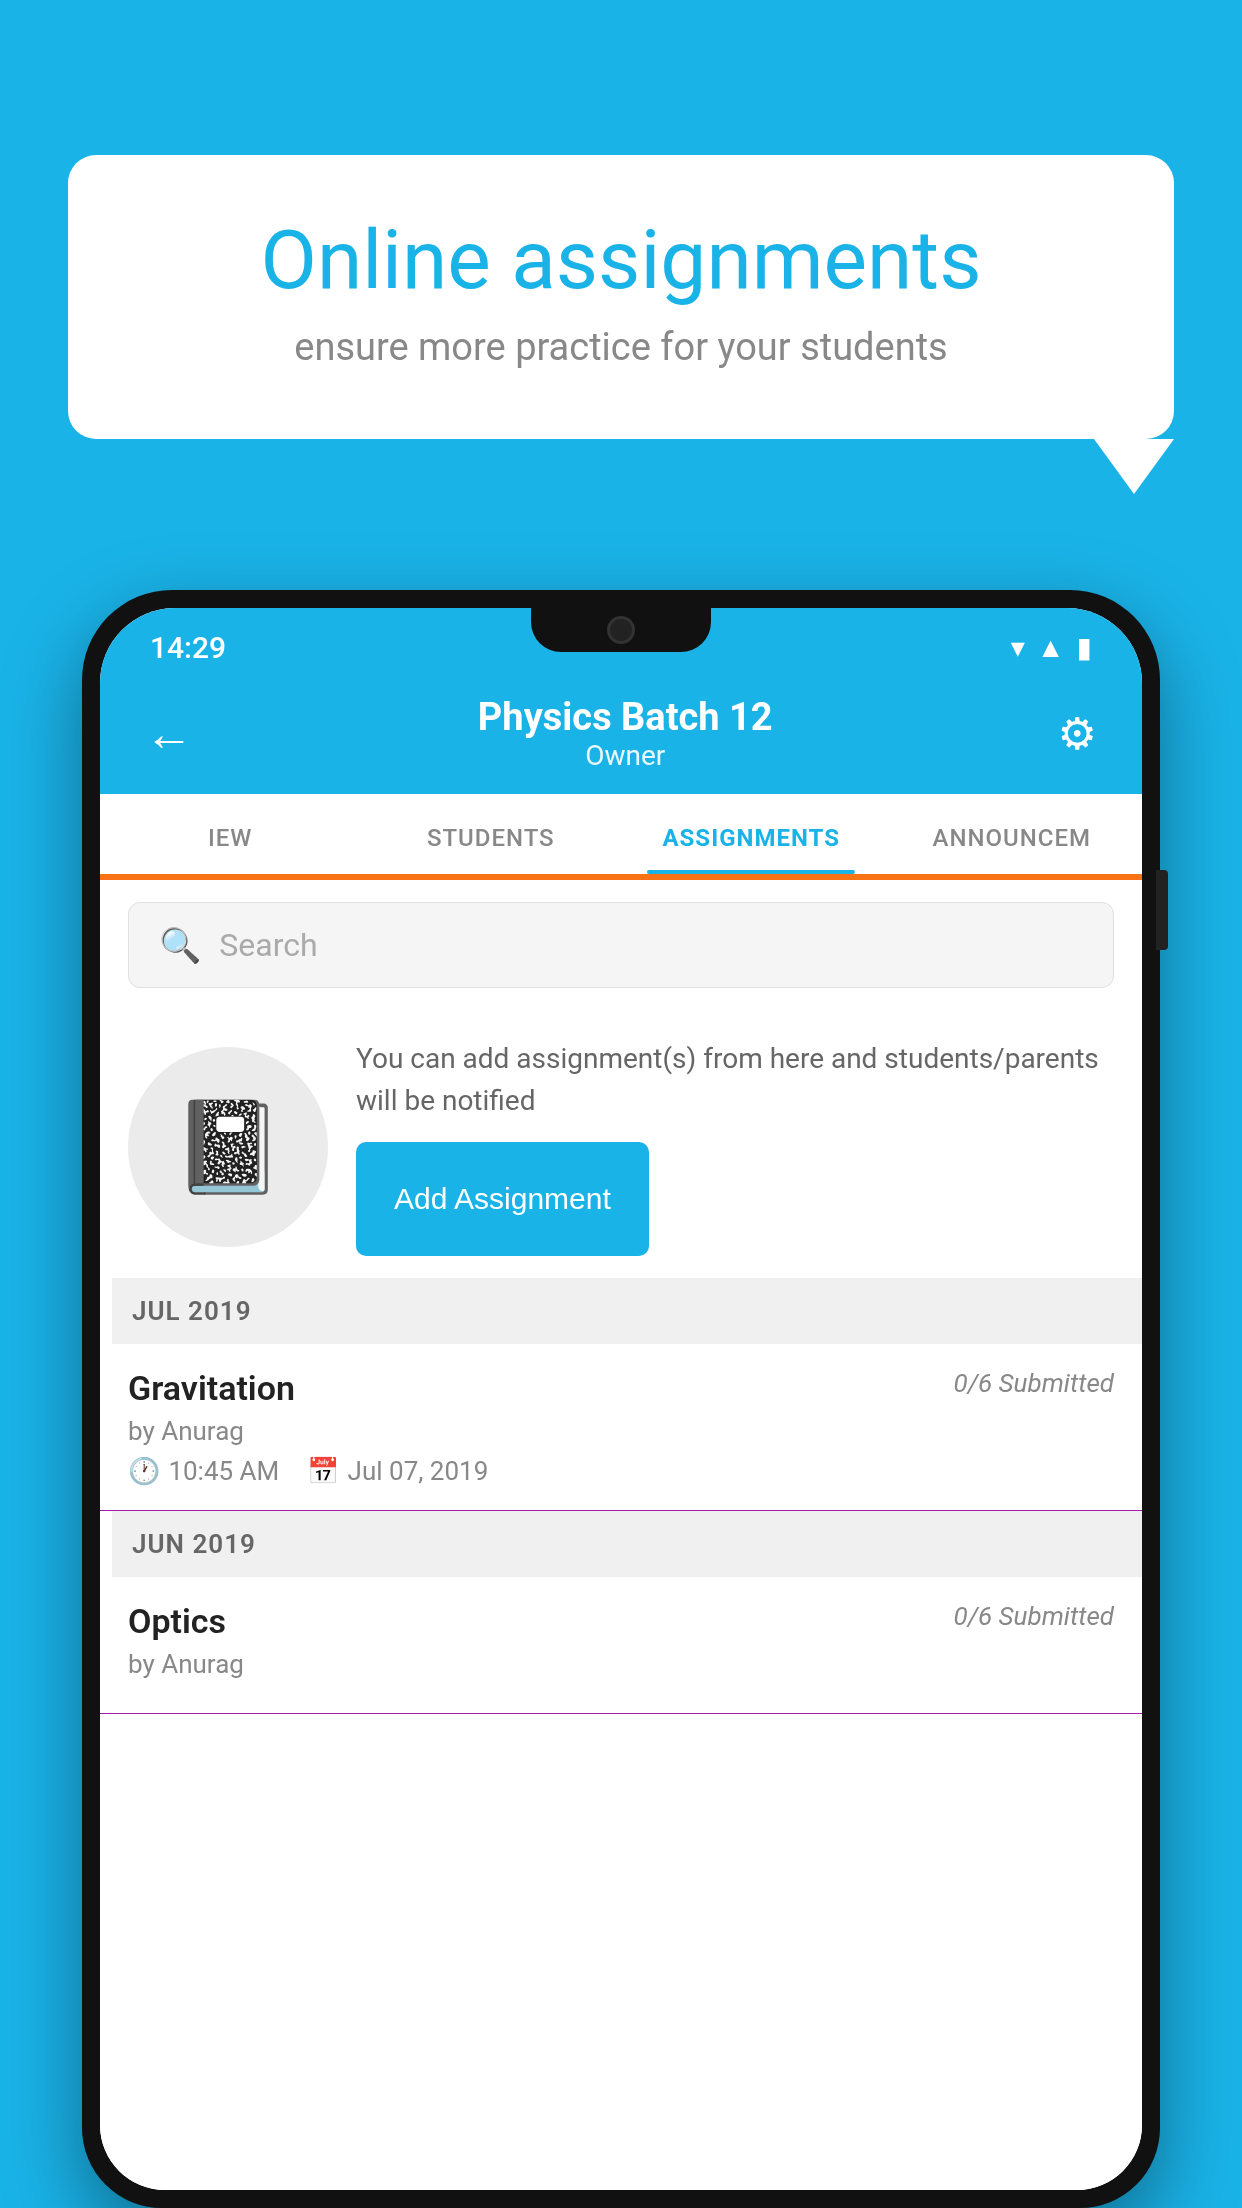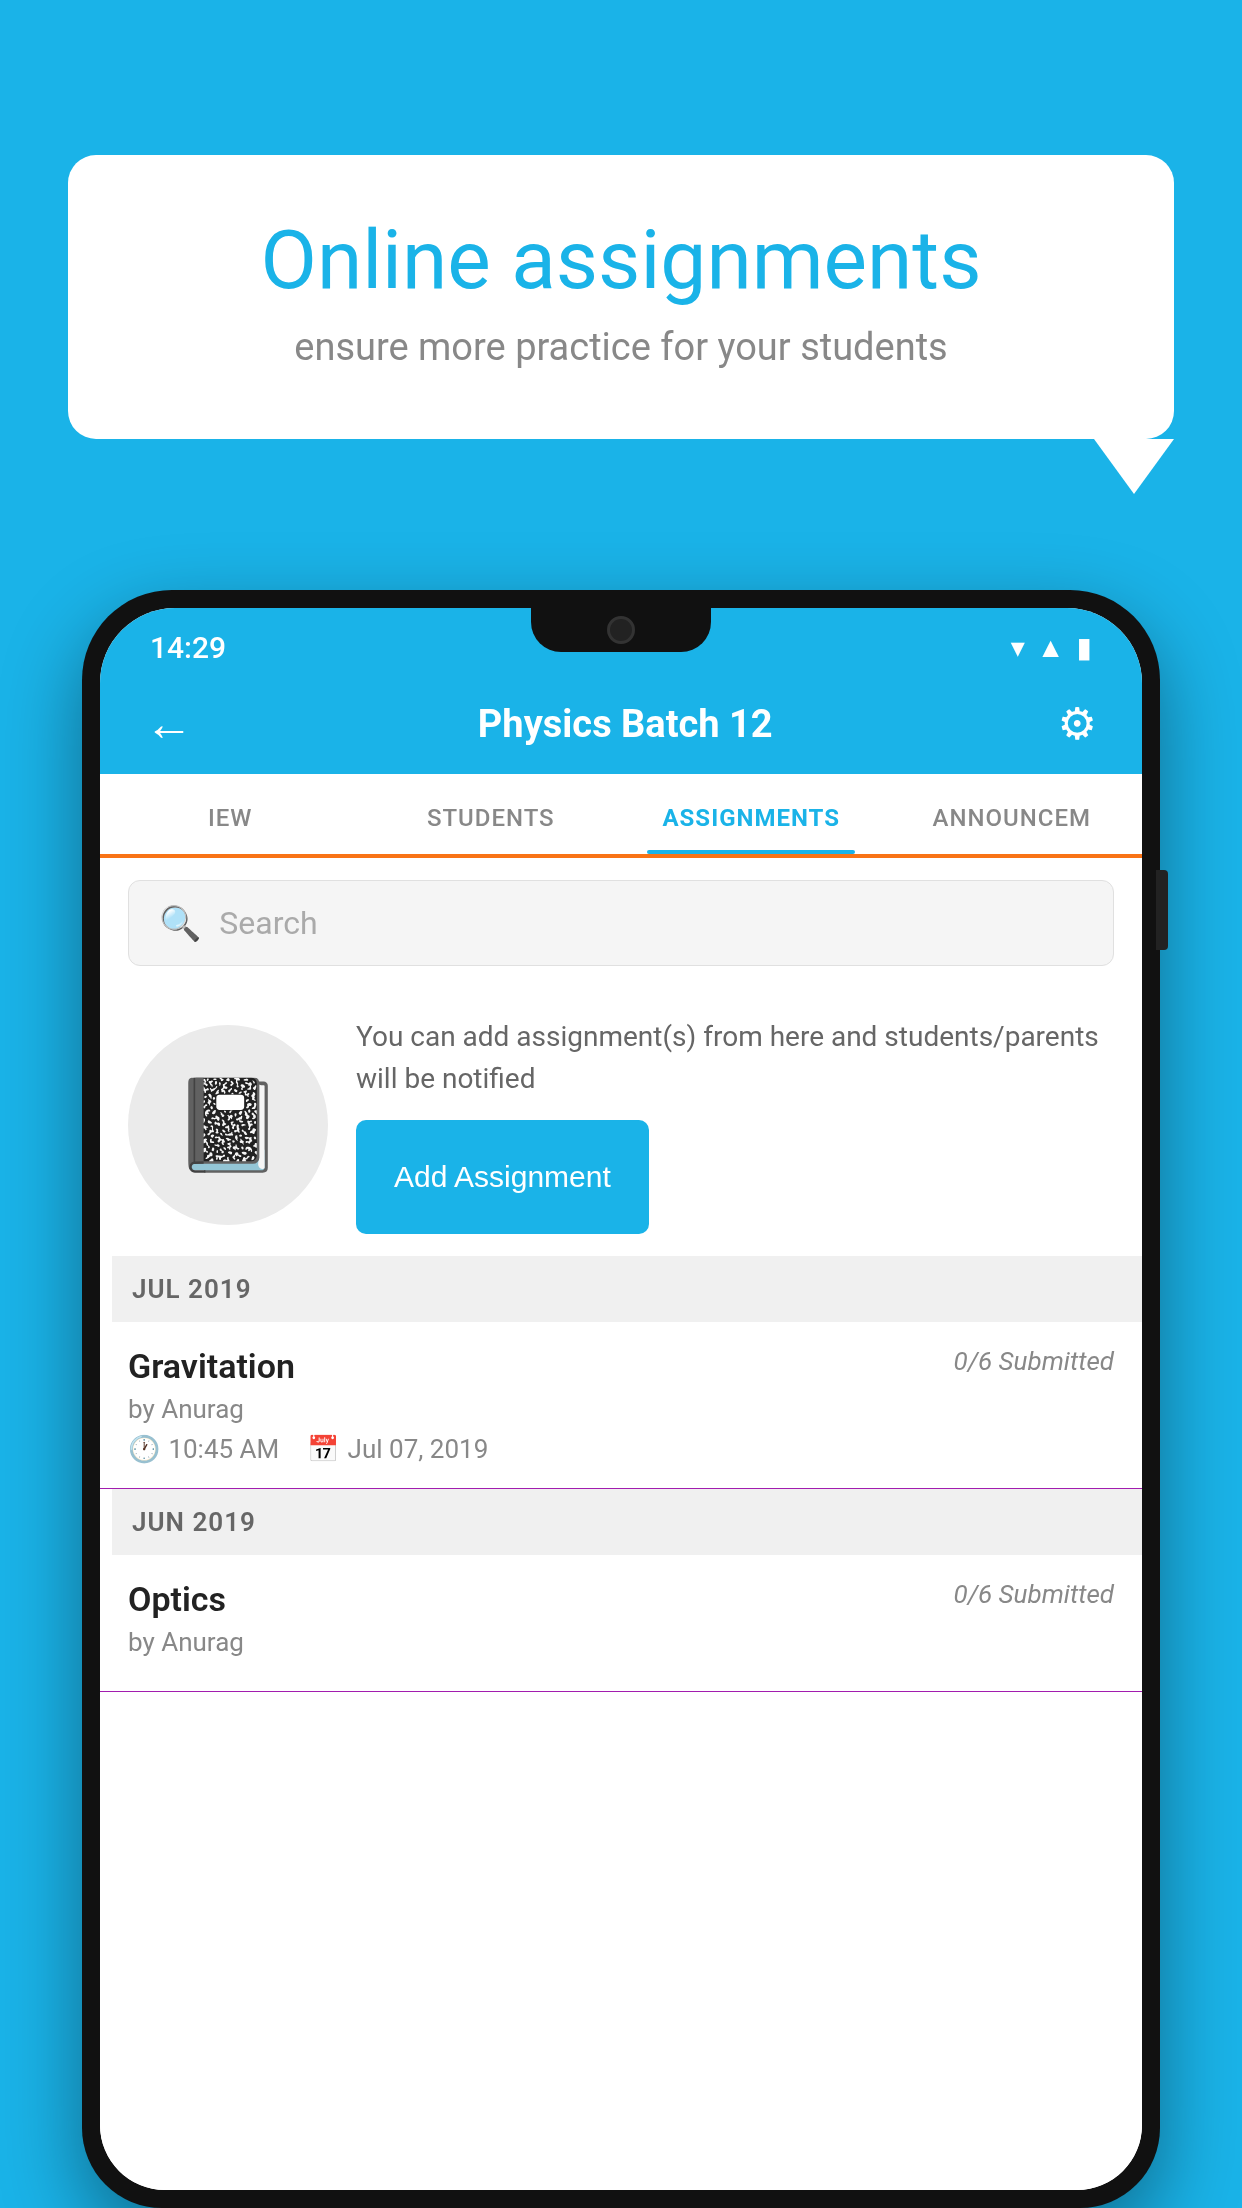--- a/index.html
+++ b/index.html
@@ -147,21 +147,21 @@
     .header-settings {
       color: white;
       font-size: 44px;
       cursor: pointer;
     }
 
     
     .tabs-bar {
       background: white;
       display: flex;
-      border-bottom: 4px solid #f97316;
+      border-bottom: 6px solid #f97316;
       flex-shrink: 0;
       align-items: flex-end;
     }
     .tab-item {
       flex: 1;
       padding: 30px 10px 22px;
       text-align: center;
       font-size: 24px;
       font-weight: 500;
       color: #888;
@@ -352,20 +352,21 @@
         <span class="wifi-icon">▾</span>
         <span class="signal-icon">▲</span>
         <span class="battery-icon">▮</span>
       </div>
     </div>
 
     <div class="app-header">
       <span class="header-back">←</span>
       <div class="header-title-container">
         <div class="header-title">Physics Batch 12</div>
+        <div class="header-subtitle">Owner</div>
       </div>
       <span class="header-settings">⚙</span>
     </div>
 
     <div class="tabs-bar">
       <div class="tab-item">
         <span>IEW</span>
       </div>
       <div class="tab-item">
         <span>STUDENTS</span>

